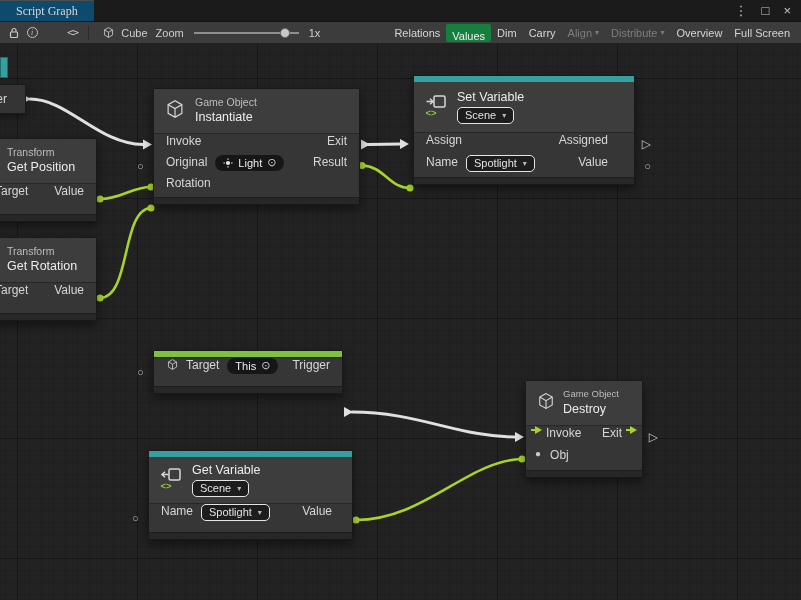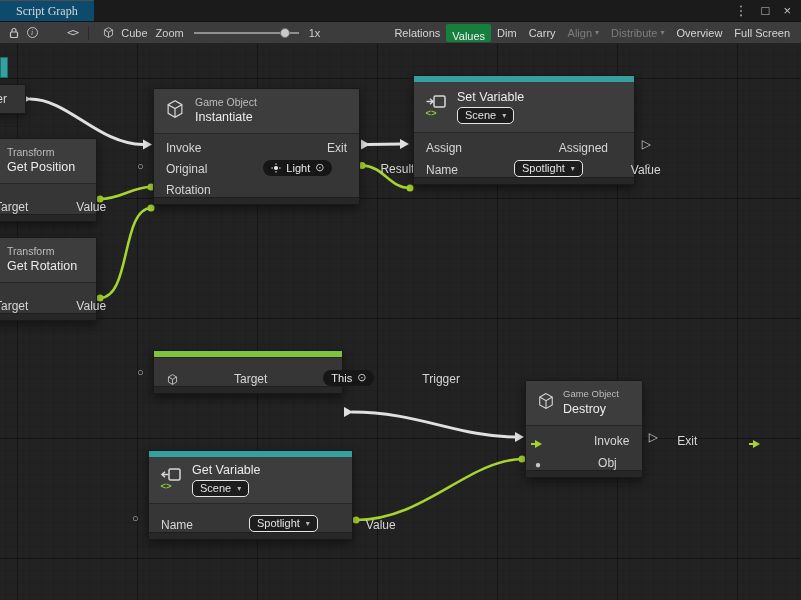--- a/index.html
+++ b/index.html
@@ -50,21 +50,21 @@
           box-shadow:0 4px 10px rgba(0,0,0,0.45); color:#d6d6d6; }
   .strip { height:6px; }
   .strip.teal { background:#35a0a0; }
   .strip.green { background:#7fc23e; }
   .hdr { display:flex; align-items:center; gap:9px; padding:0 10px; background:#3d3d3d; height:44px; }
   .tcol { display:flex; flex-direction:column; gap:2px; }
   .cat { font-size:10.5px; color:#bdbdbd; line-height:1.1; }
   .ttl { font-size:12.5px; color:#ececec; line-height:1.2; }
   .sub { font-size:10.5px; color:#bdbdbd; line-height:1.1; }
   .body { border-top:1px solid #272727; background:#363636; }
-  .row { position:relative; display:flex; align-items:flex-end; padding:0 12px; font-size:12px; color:#d6d6d6;gap:48px; }
+  .row { position:relative; display:flex; align-items:flex-start; padding:0 12px; font-size:12px; color:#d6d6d6; }
   .r21 { height:21px; } .r22 { height:22px; } .r28 { height:28px; } .r30 { height:30px; }
   .right { margin-left:auto; }
   .ftr { height:7px; background:#272727; border-top:1px solid #1e1e1e; }
   .dd { display:inline-flex; align-items:center; gap:6px; background:#1d1d1d; border:1px solid #e5e5e5;
         border-radius:5px; padding:1px 7px 2px; font-size:11px; color:#e2e2e2; margin-left:8px; }
   .dd .caret { font-size:8px; color:#b8b8b8; }
   .objpill { display:inline-flex; align-items:center; gap:5px; background:#161616; border-radius:9px;
              padding:1px 8px 2px; font-size:11px; color:#ececec; margin-left:8px; }
   .picker { font-size:11px; color:#cfcfcf; }
   .port { position:absolute; top:50%; transform:translateY(-50%); color:#b9b9b9; font-size:11px; line-height:1; }

